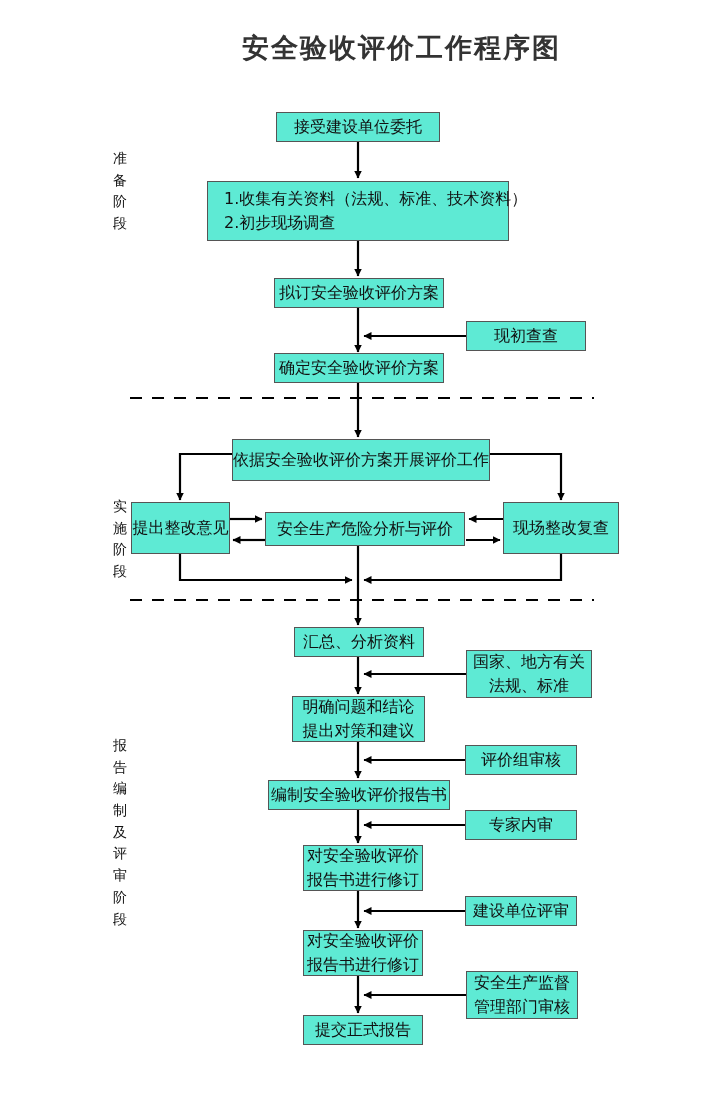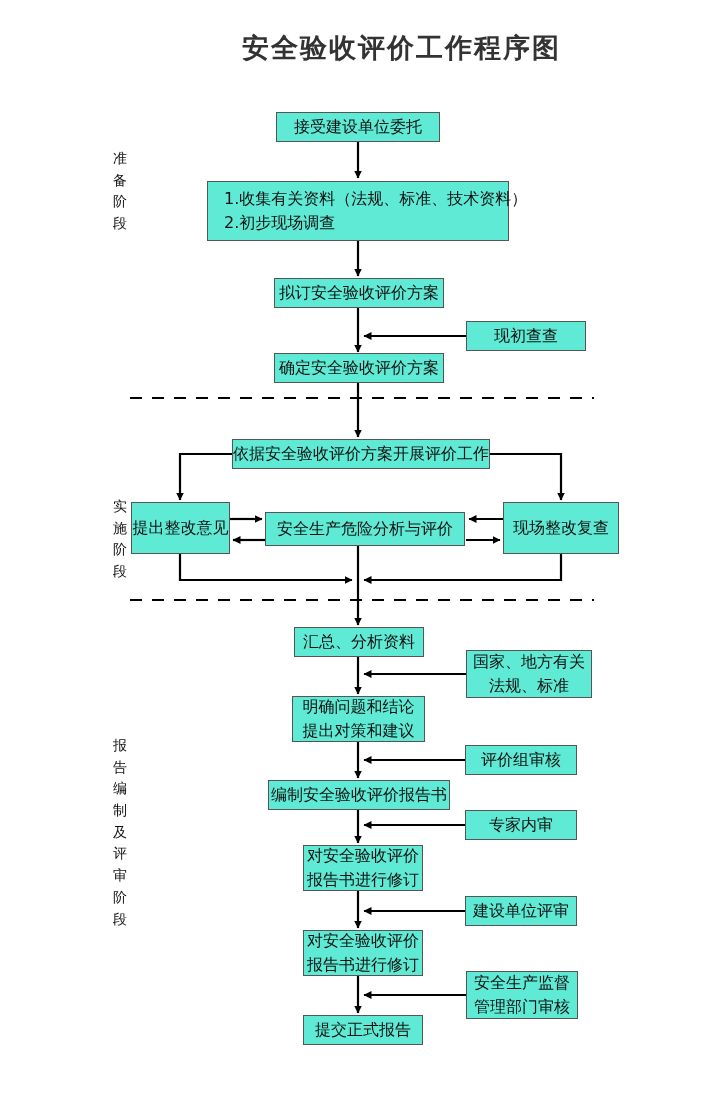--- a/index.html
+++ b/index.html
@@ -153,21 +153,21 @@
   </div>
 
   <div class="node" style="left:466px; top:321px; width:120px; height:30px;">
     <span class="line">现初查查</span>
   </div>
 
   <div class="node" style="left:274px; top:353px; width:170px; height:30px;">
     <span class="line">确定安全验收评价方案</span>
   </div>
 
-  <div class="node" style="left:232px; top:439px; width:258px; height:30px;">
+  <div class="node" style="left:232px; top:439px; width:258px; height:42px;">
     <span class="line">依据安全验收评价方案开展评价工作</span>
   </div>
 
   <div class="node" style="left:131px; top:502px; width:99px; height:52px;">
     <span class="line">提出整改意见</span>
   </div>
 
   <div class="node" style="left:265px; top:512px; width:200px; height:34px;">
     <span class="line">安全生产危险分析与评价</span>
   </div>

